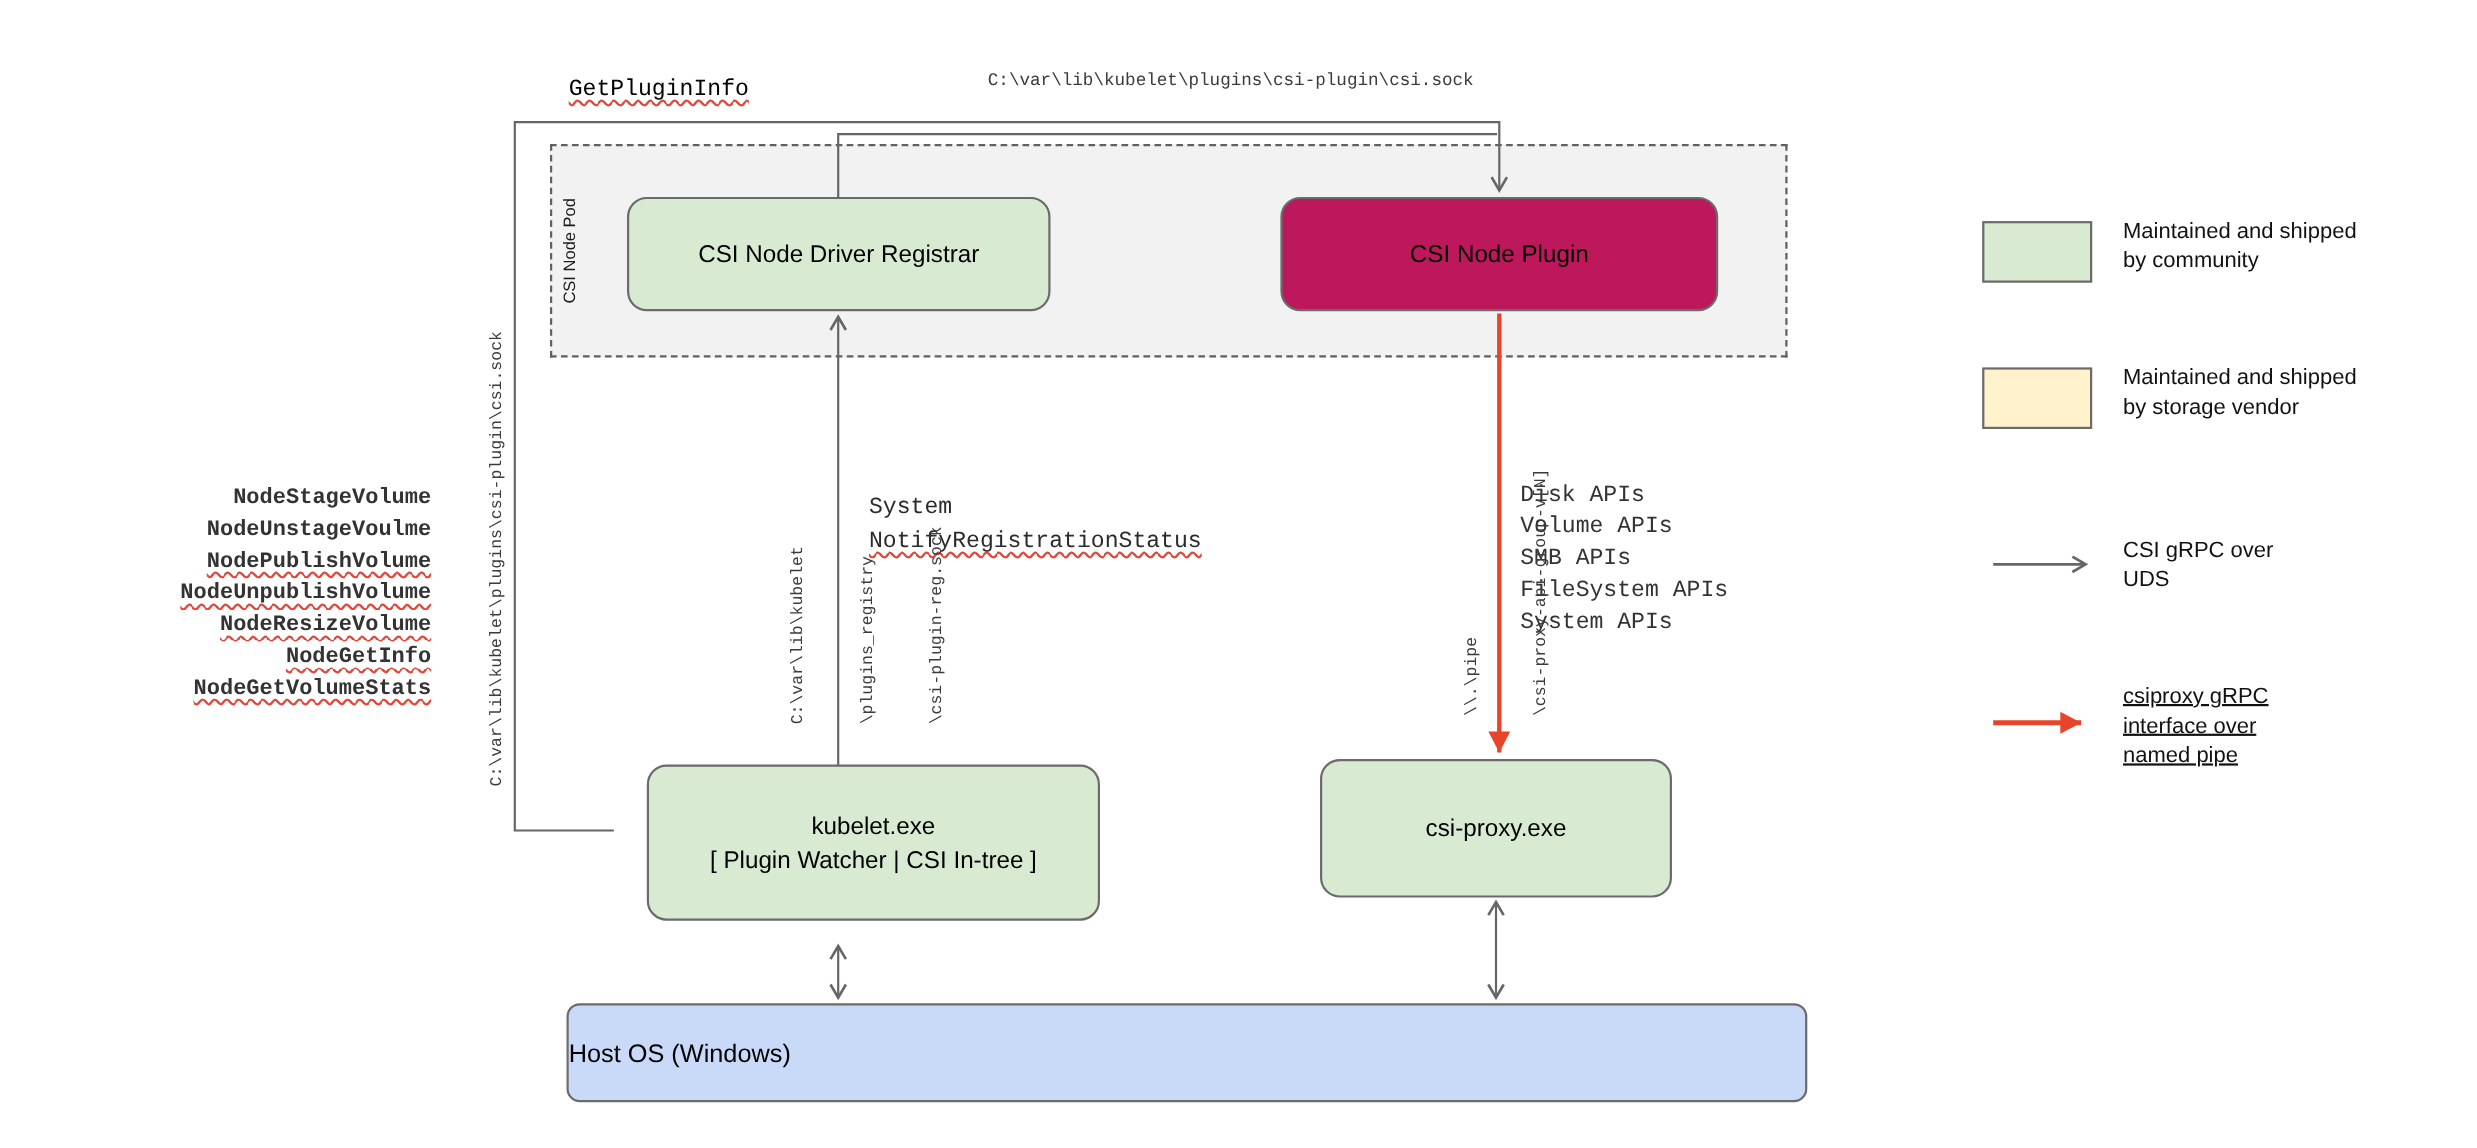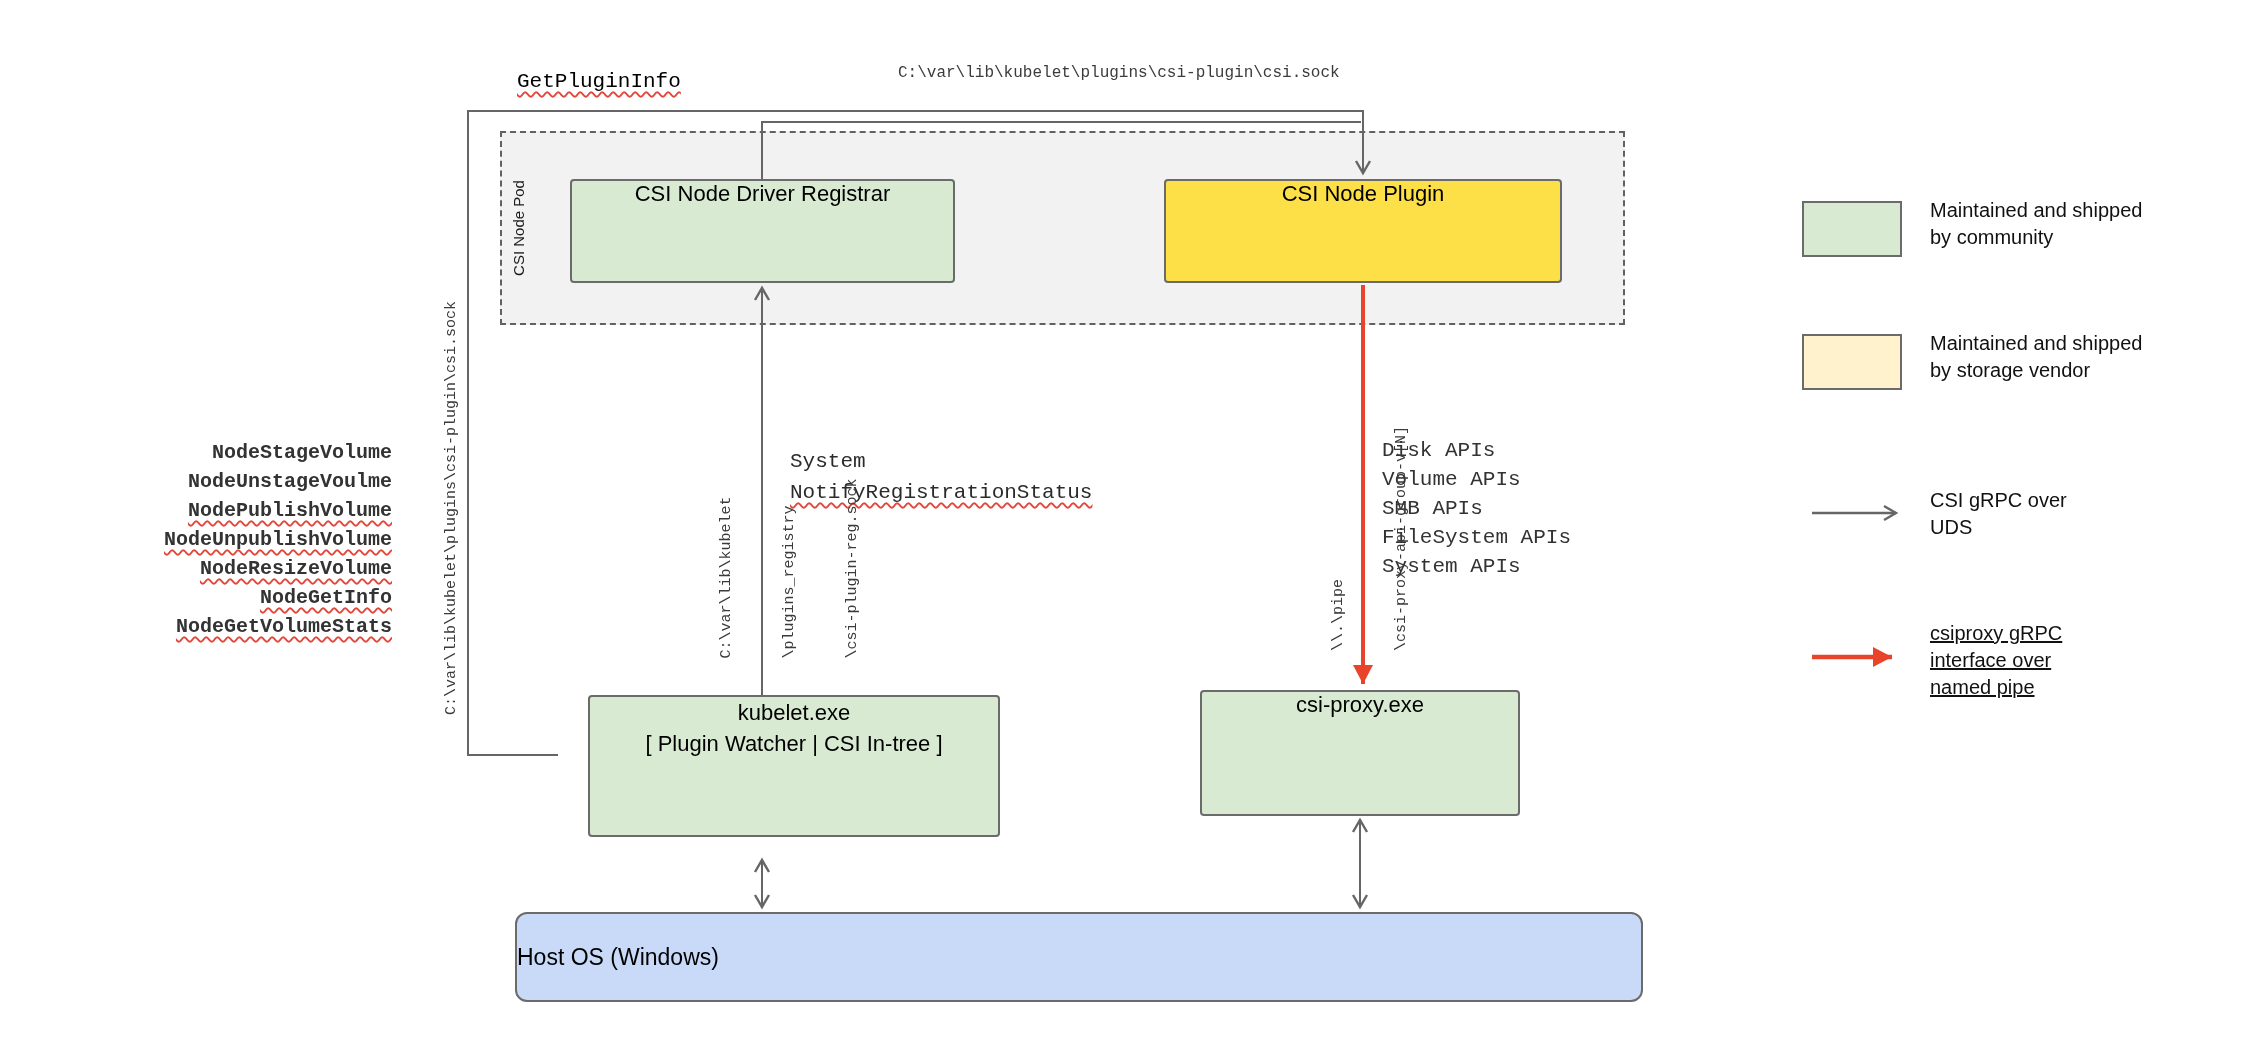--- a/index.html
+++ b/index.html
@@ -30,28 +30,28 @@
   }
   .pod-label{
     left:459px;top:219px;width:120px;height:18px;
     transform:rotate(-90deg);
     font-size:15px;color:#1a1a1a;text-align:center;line-height:18px;
     z-index:2;white-space:nowrap;
   }
   .node{
     box-sizing:border-box;
     border:2px solid #6b6b6b;
-    border-radius:4px;
-    display:flex;justify-content:center;
+    border-radius:18px;
+    display:flex;align-items:center;justify-content:center;
     text-align:center;
     font-size:22px;color:#000;
     z-index:3;
   }
   .green{background:#d9ead3;}
-  .yellow{background:#fde047;}
+  .yellow{background:#be185d;}
   .registrar{left:570px;top:179px;width:385px;height:104px;}
   .plugin{left:1164px;top:179px;width:398px;height:104px;}
   .kubelet{left:588px;top:695px;width:412px;height:142px;line-height:31px;}
   .csiproxy{left:1200px;top:690px;width:320px;height:126px;}
   .hostos{
     left:515px;top:912px;width:1128px;height:90px;
     background:#c9daf8;border:2px solid #6b6b6b;border-radius:12px;
     box-sizing:border-box;
     display:flex;align-items:center;justify-content:flex-start;
     font-size:23px;color:#000;z-index:3;

